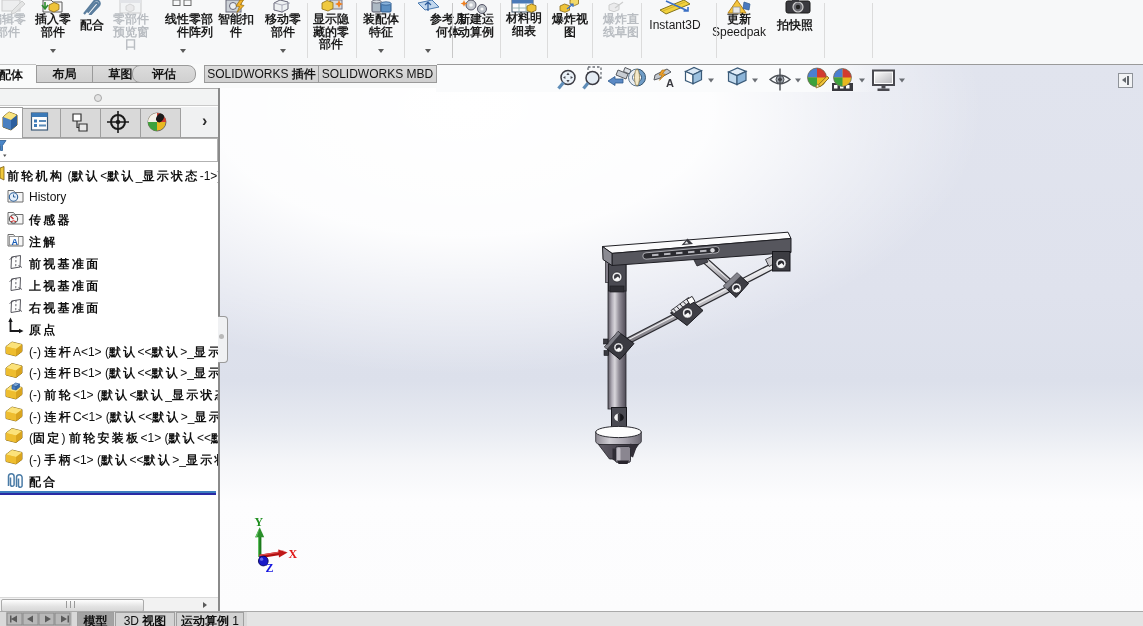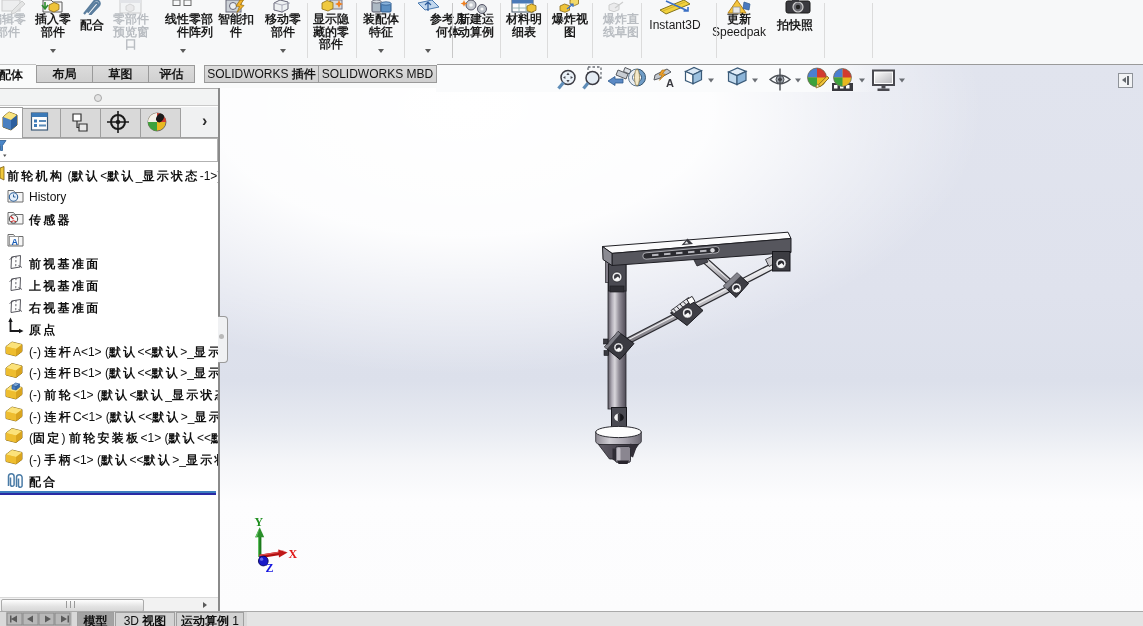--- a/index.html
+++ b/index.html
@@ -138,21 +138,21 @@
 <div class="tbtn" style="left:25px;width:56px;"><c>插入零</c><br><c>部件</c></div>
 <div class="tbtn one" style="left:68px;width:48px;"><c>配合</c></div>
 <div class="tbtn dis" style="left:103px;width:56px;"><c>零部件</c><br><c>预览窗</c><br><c>口</c></div>
 <div class="tbtn" style="left:153px;width:60px;text-align:right;"><c>线性零部</c><br><c>件阵列</c></div>
 <div class="tbtn" style="left:208px;width:56px;"><c>智能扣</c><br><c>件</c></div>
 <div class="tbtn" style="left:255px;width:56px;"><c>移动零</c><br><c>部件</c></div>
 <div class="tbtn" style="left:303px;width:56px;"><c>显示隐</c><br><c>藏的零</c><br><c>部件</c></div>
 <div class="tbtn" style="left:353px;width:56px;"><c>装配体</c><br><c>特征</c></div>
 <div class="tbtn" style="left:420px;width:56px;"><c>参考几</c><br><c>何体</c></div>
 <div class="tbtn" style="left:448px;width:56px;"><c>新建运</c><br><c>动算例</c></div>
-<div class="tbtn" style="left:496px;width:56px;"><c>材料明</c><br><c>细表</c></div>
+<div class="tbtn" style="left:496px;width:56px;font-family:Liberation Mono, monospace;"><c>材料明</c><br><c>细表</c></div>
 <div class="tbtn" style="left:542px;width:56px;"><c>爆炸视</c><br><c>图</c></div>
 <div class="tbtn dis" style="left:593px;width:56px;"><c>爆炸直</c><br><c>线草图</c></div>
 <div class="tbtn one" style="left:645px;width:60px;">Instant3D</div>
 <div class="tbtn" style="left:705px;width:68px;"><c>更新</c><br>Speedpak</div>
 <div class="tbtn one" style="left:767px;width:56px;"><c>拍快照</c></div>
 <div class="darr" style="left:49.5px;top:49px;"></div>
 <div class="darr" style="left:179.5px;top:49px;"></div>
 <div class="darr" style="left:279.5px;top:49px;"></div>
 <div class="darr" style="left:377.5px;top:49px;"></div>
 <div class="darr" style="left:424.5px;top:49px;"></div>
@@ -165,21 +165,21 @@
 <div class="sep" style="left:592px;"></div>
 <div class="sep" style="left:641px;"></div>
 <div class="sep" style="left:716px;"></div>
 <div class="sep" style="left:824px;"></div>
 <div class="sep" style="left:872px;"></div>
 
 <div class="abs" style="left:0;top:64px;width:437px;height:24px;background:#f9fafa;"></div>
 <div class="abs" style="left:437px;top:64px;width:706px;height:1px;background:#9a9a9a;"></div>
 <div class="tab" style="left:36px;width:57px;"><c>布局</c></div>
 <div class="tab" style="left:92px;width:57px;"><c>草图</c></div>
-<div class="tab" style="left:148px;width:47px;"><c>评估</c></div>
+<div class="tab" style="left:132px;width:64px;border-radius:8px;"><c>评估</c></div>
 <div class="tab" style="left:204px;width:115px;">SOLIDWORKS <c>插件</c></div>
 <div class="tab" style="left:318px;width:119px;">SOLIDWORKS MBD</div>
 <div class="abs" style="left:-26px;top:64px;width:62px;height:24px;background:#fafbfb;border-top:1px solid #c4c4c4;font-size:12px;color:#141414;text-align:center;line-height:21px;"><c>装配体</c></div>
 
 <svg class="abs" style="left:550px;top:64px;" width="360" height="28" viewBox="550 64 360 28">
 
 <g>
         <circle cx="568" cy="77.5" r="7" fill="#eaf1f8" stroke="#3a3a42" stroke-width="1.5"></circle>
         <path d="M568,72.5 l-1.6,2.4 h3.2 z M568,82.5 l-1.6,-2.4 h3.2 z M563,77.5 l2.4,-1.6 v3.2 z M573,77.5 l-2.4,-1.6 v3.2 z" fill="#4a4a52"></path>
         <path d="M563.5,82.5 L558.5,88.5" stroke="#5f8db8" stroke-width="3.2"></path>
@@ -290,20 +290,23 @@
 <div id="filtericon" class="abs" style="left:0;top:0;"></div>
 
 <div class="trow" style="top:165px;">
       <span style="left:7px;"><c>前轮机构</c>  (<c>默认</c>&lt;<c>默认</c>_<c>显示状态</c>-1&gt;)</span>
     </div>
 <div class="trow" style="top:187px;">
       <span>History</span>
     </div>
 <div class="trow" style="top:209px;">
       <span><c>传感器</c></span>
+    </div>
+<div class="trow" style="top:231px;">
+      <span><c>注解</c></span>
     </div>
 <div class="trow" style="top:253px;">
       <span><c>前视基准面</c></span>
     </div>
 <div class="trow" style="top:296.5px;">
       <span><c>右视基准面</c></span>
     </div>
 <div class="trow" style="top:274.5px;">
       <span><c>上视基准面</c></span>
     </div>

